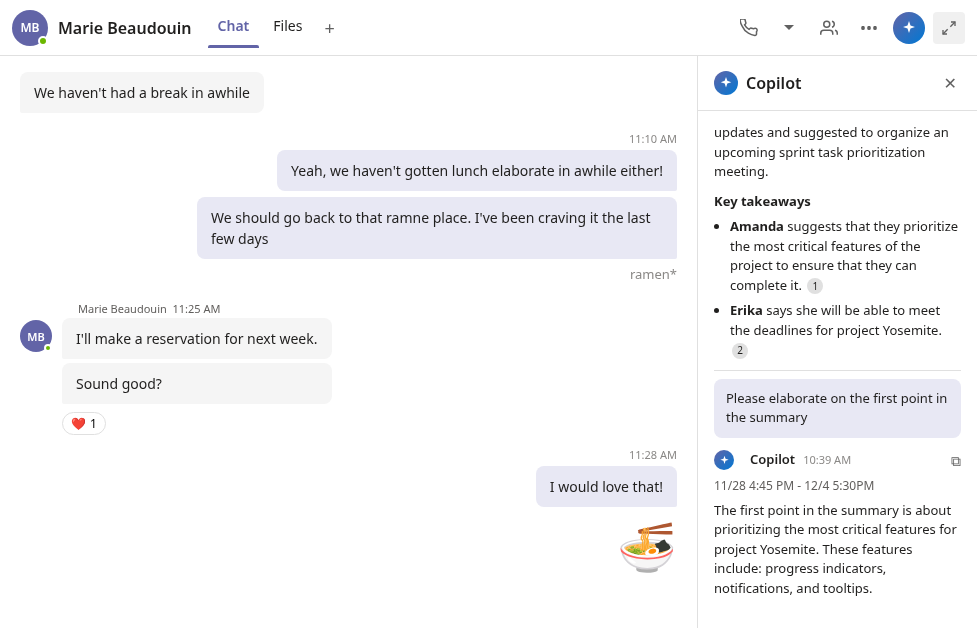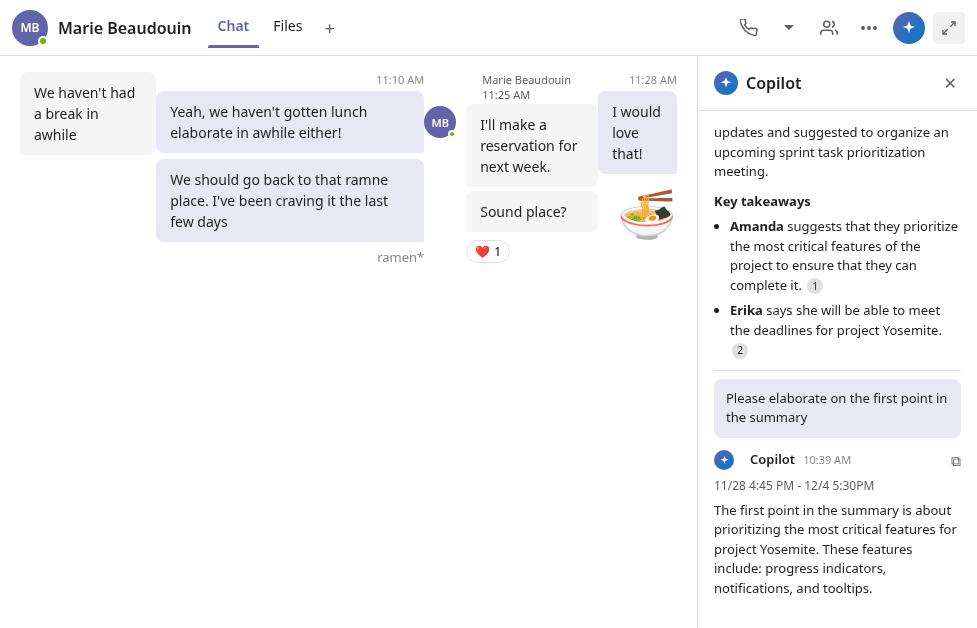--- a/index.html
+++ b/index.html
@@ -130,21 +130,21 @@
     .main-content {
       display: flex;
       flex: 1;
       overflow: hidden;
     }
 
     
     .chat-area {
       flex: 1;
       display: flex;
-      flex-direction: row;
+      flex-direction: column;
       overflow-y: auto;
       padding: 16px 20px;
       background: #fff;
     }
 
     
     .message-group {
       margin-bottom: 12px;
     }
     .message-bubble-right {
@@ -465,21 +465,21 @@
       <div style="display:flex;align-items:flex-start;">
         <div class="avatar-small">
           <span>MB</span>
           <div class="status-dot-small"></div>
         </div>
         <div class="messages-left-group">
           <div class="bubble bubble-incoming">
             <span>I'll make a reservation for next week.</span>
           </div>
           <div class="bubble bubble-incoming">
-            <span>Sound place?</span>
+            <span>Sound good?</span>
           </div>
           <div class="reaction-badge">
             <span>❤️</span>
             <span>1</span>
           </div>
         </div>
       </div>
     </div>
 
     <div class="message-group">

